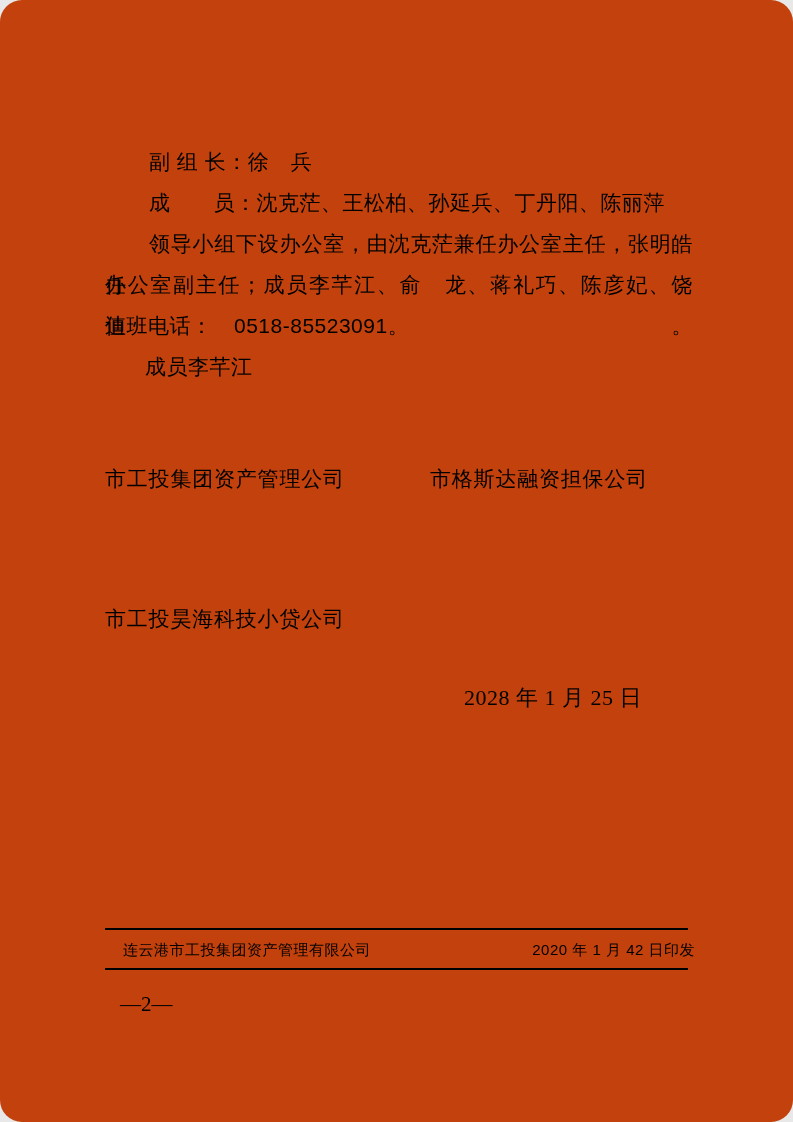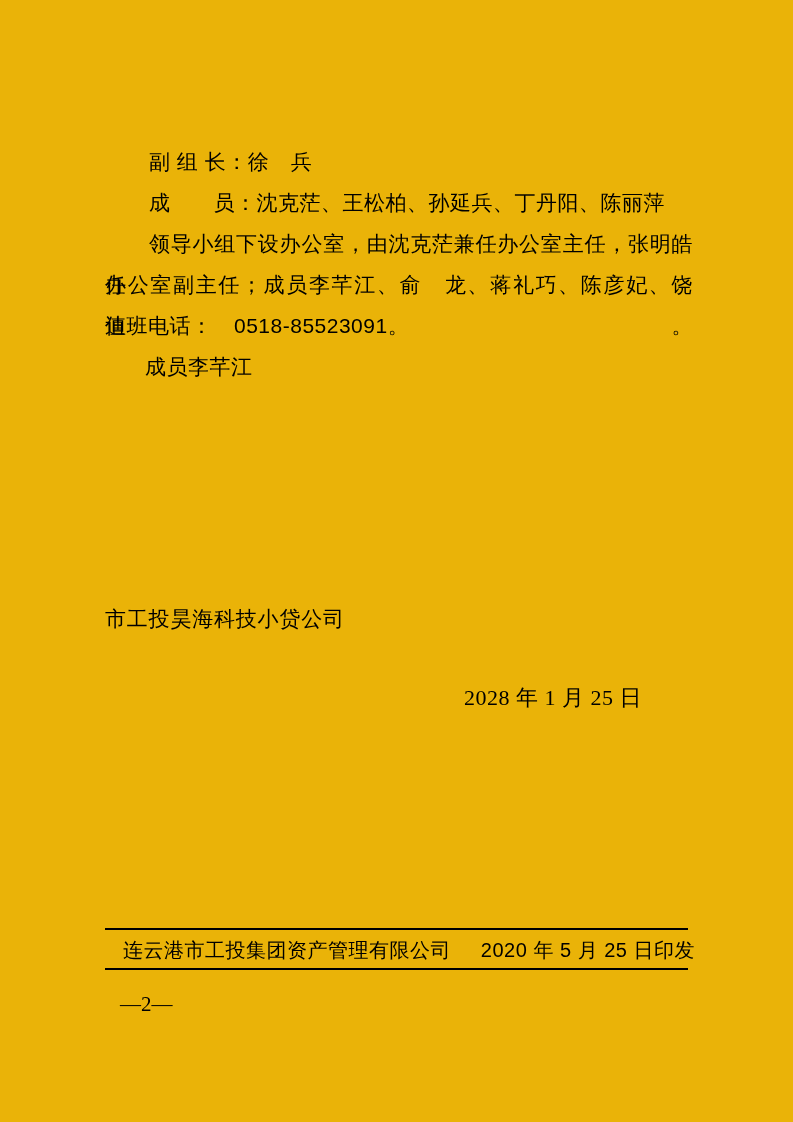--- a/index.html
+++ b/index.html
@@ -5,25 +5,26 @@
   html, body {
     margin: 0;
     padding: 0;
     background: #e8e8e8;
     font-family: "Liberation Sans", sans-serif;
   }
   .page {
     position: relative;
     width: 793px;
     height: 1122px;
-    background: #eab308;
+    background: #c2410c;
     margin: 0 auto;
     overflow: hidden;
     color: #000000;
     box-sizing: border-box;
+    border-radius: 22px;
   }
   .doc-body {
     position: absolute;
     left: 105px;
     top: 141px;
     width: 588px;
   }
   .line {
     font-size: 21px;
     line-height: 41px;
@@ -86,21 +87,21 @@
   }
   .footer-rule.top { top: 928px; }
   .footer-rule.bottom { top: 968px; }
   .footer-row {
     position: absolute;
     left: 105px;
     top: 936px;
     width: 590px;
     height: 28px;
     line-height: 28px;
-    font-size: 20px;
+    font-size: 15px;
   }
   .footer-issuer {
     position: absolute;
     left: 18px;
     top: 0;
     letter-spacing: 0.5px;
   }
   .footer-print-date {
     position: absolute;
     right: 0;
@@ -123,29 +124,33 @@
 
   <div class="doc-body">
     <div class="line indent2">副 组 长：徐　兵</div>
     <div class="line indent2">成　　员：沈克茫、王松柏、孙延兵、丁丹阳、陈丽萍</div>
     <div class="line just indent2">领导小组下设办公室，由沈克茫兼任办公室主任，张明皓任</div>
     <div class="line just">办公室副主任；成员李芊江、俞　龙、蒋礼巧、陈彦妃、饶　迪。</div>
     <div class="line">值班电话：　0518-85523091。</div>
     <div class="line" style="padding-left:40px;">成员李芊江</div>
   </div>
 
+  <div class="sig-row">
+    <span class="company-left">市工投集团资产管理公司</span>
+    <span class="company-right">市格斯达融资担保公司</span>
+  </div>
 
   <div class="company-bottom">市工投昊海科技小贷公司</div>
 
   <div class="doc-date">2028 年 1 月 25 日</div>
 
   <div class="footer-rule top"></div>
 
   <div class="footer-row">
     <span class="footer-issuer">连云港市工投集团资产管理有限公司</span>
-    <span class="footer-print-date">2020 年 5 月 25 日印发</span>
+    <span class="footer-print-date">2020 年 1 月 42 日印发</span>
   </div>
 
   <div class="footer-rule bottom"></div>
 
   <div class="page-number">—2—</div>
 
 </div>
 
 </body></html>

